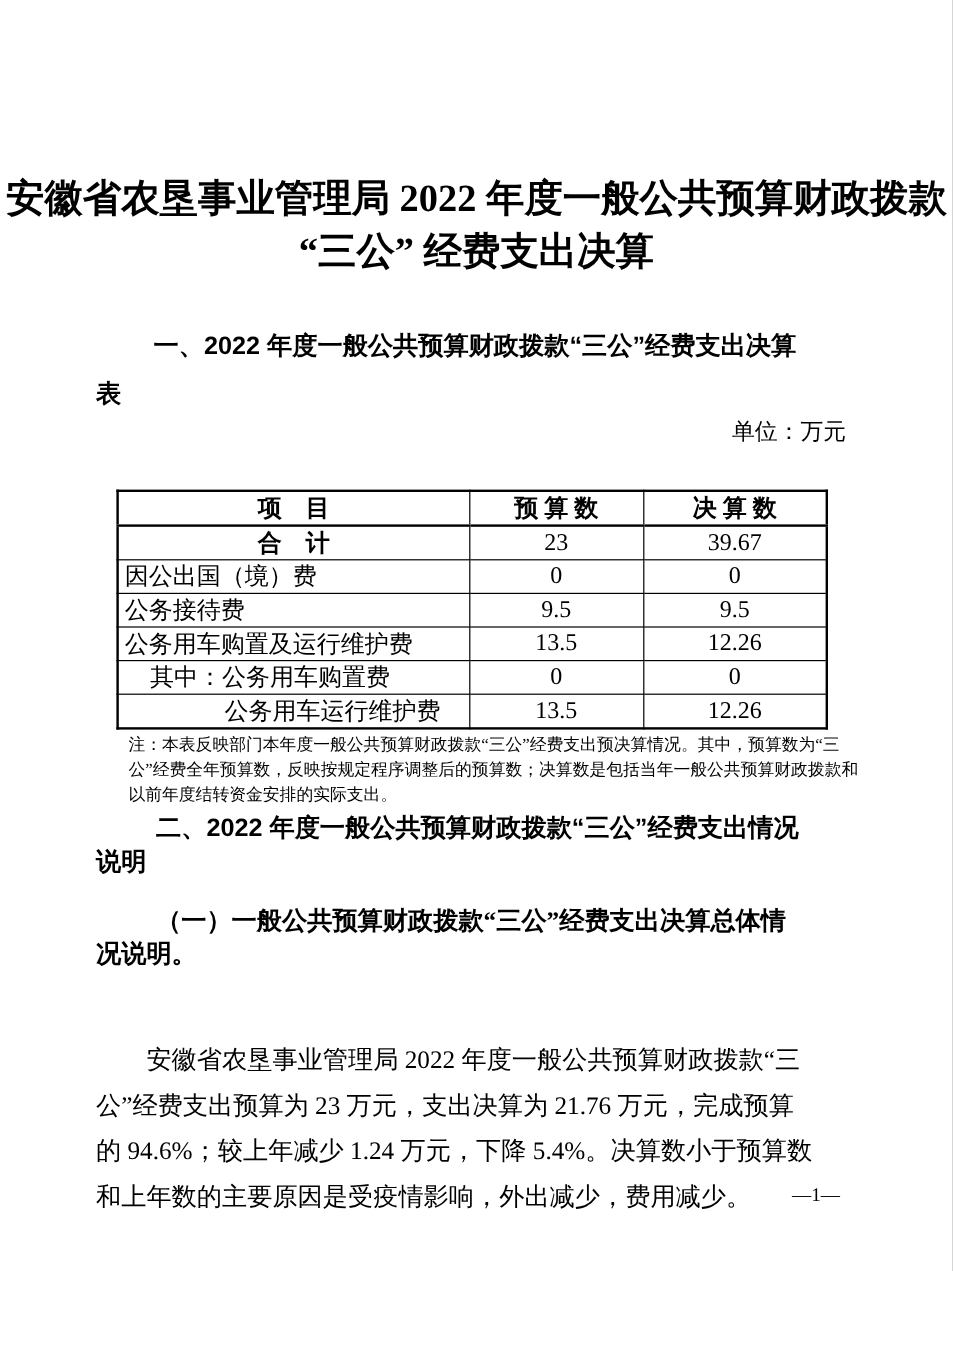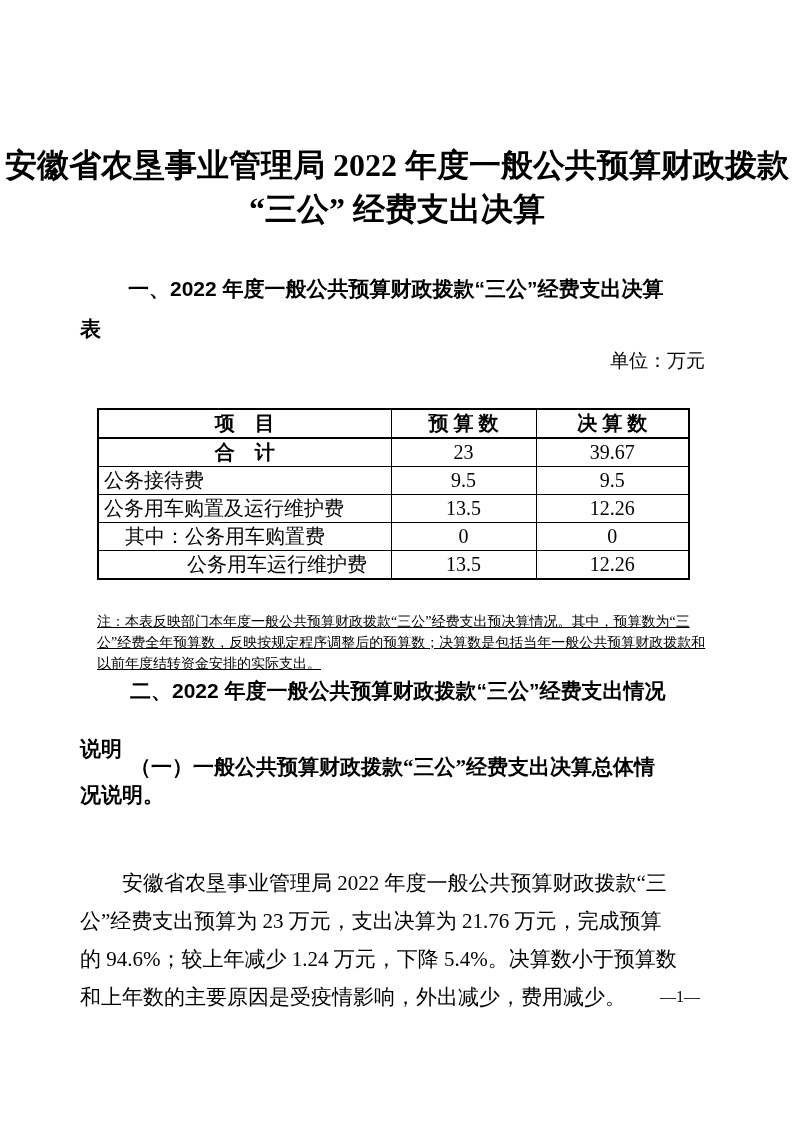--- a/index.html
+++ b/index.html
@@ -68,31 +68,30 @@
   table.budget { border: 2.5px solid #000; }
   table.budget td.num { text-align: center; }
   table.budget td.item { text-align: left; }
   table.budget td.item-center { text-align: center; }
   table.budget tr.total td { font-weight: bold; }
   table.budget tr.total td.num { font-weight: normal; }
   table.budget td.ind1 { padding-left: 26px; }
   table.budget td.ind2 { padding-left: 88px; }
 
   .note-line {
-    left: 97px; width: 625px;
+    left: 107px; width: 625px;
     font-size: 14px;
     line-height: 21px;
-    text-decoration: underline;
   }
   .note-1 { top: 611px; }
   .note-2 { top: 632px; }
   .note-3 { top: 653px; }
 
   .s2-h1 { top: 676px; padding-left: 50px; }
-  .s2-h2 { top: 734px; }
+  .s2-h2 { top: 704px; }
 
   .sub-heading {
     left: 80px; width: 660px;
     font-size: 21px;
     font-weight: bold;
     line-height: 30px;
     font-family: "Liberation Serif", "DejaVu Serif", serif;
   }
   .sub-h1 { top: 752px; padding-left: 50px; }
   .sub-h2 { top: 756px; margin-top: 24px; }
@@ -139,20 +138,25 @@
       <td class="item-center">项　目</td>
       <td class="num">预 算 数</td>
       <td class="num">决 算 数</td>
     </tr>
     <tr class="total">
       <td class="item-center">合　计</td>
       <td class="num">23</td>
       <td class="num">39.67</td>
     </tr>
     <tr>
+      <td class="item">因公出国（境）费</td>
+      <td class="num">0</td>
+      <td class="num">0</td>
+    </tr>
+    <tr>
       <td class="item">公务接待费</td>
       <td class="num">9.5</td>
       <td class="num">9.5</td>
     </tr>
     <tr>
       <td class="item">公务用车购置及运行维护费</td>
       <td class="num">13.5</td>
       <td class="num">12.26</td>
     </tr>
     <tr>

